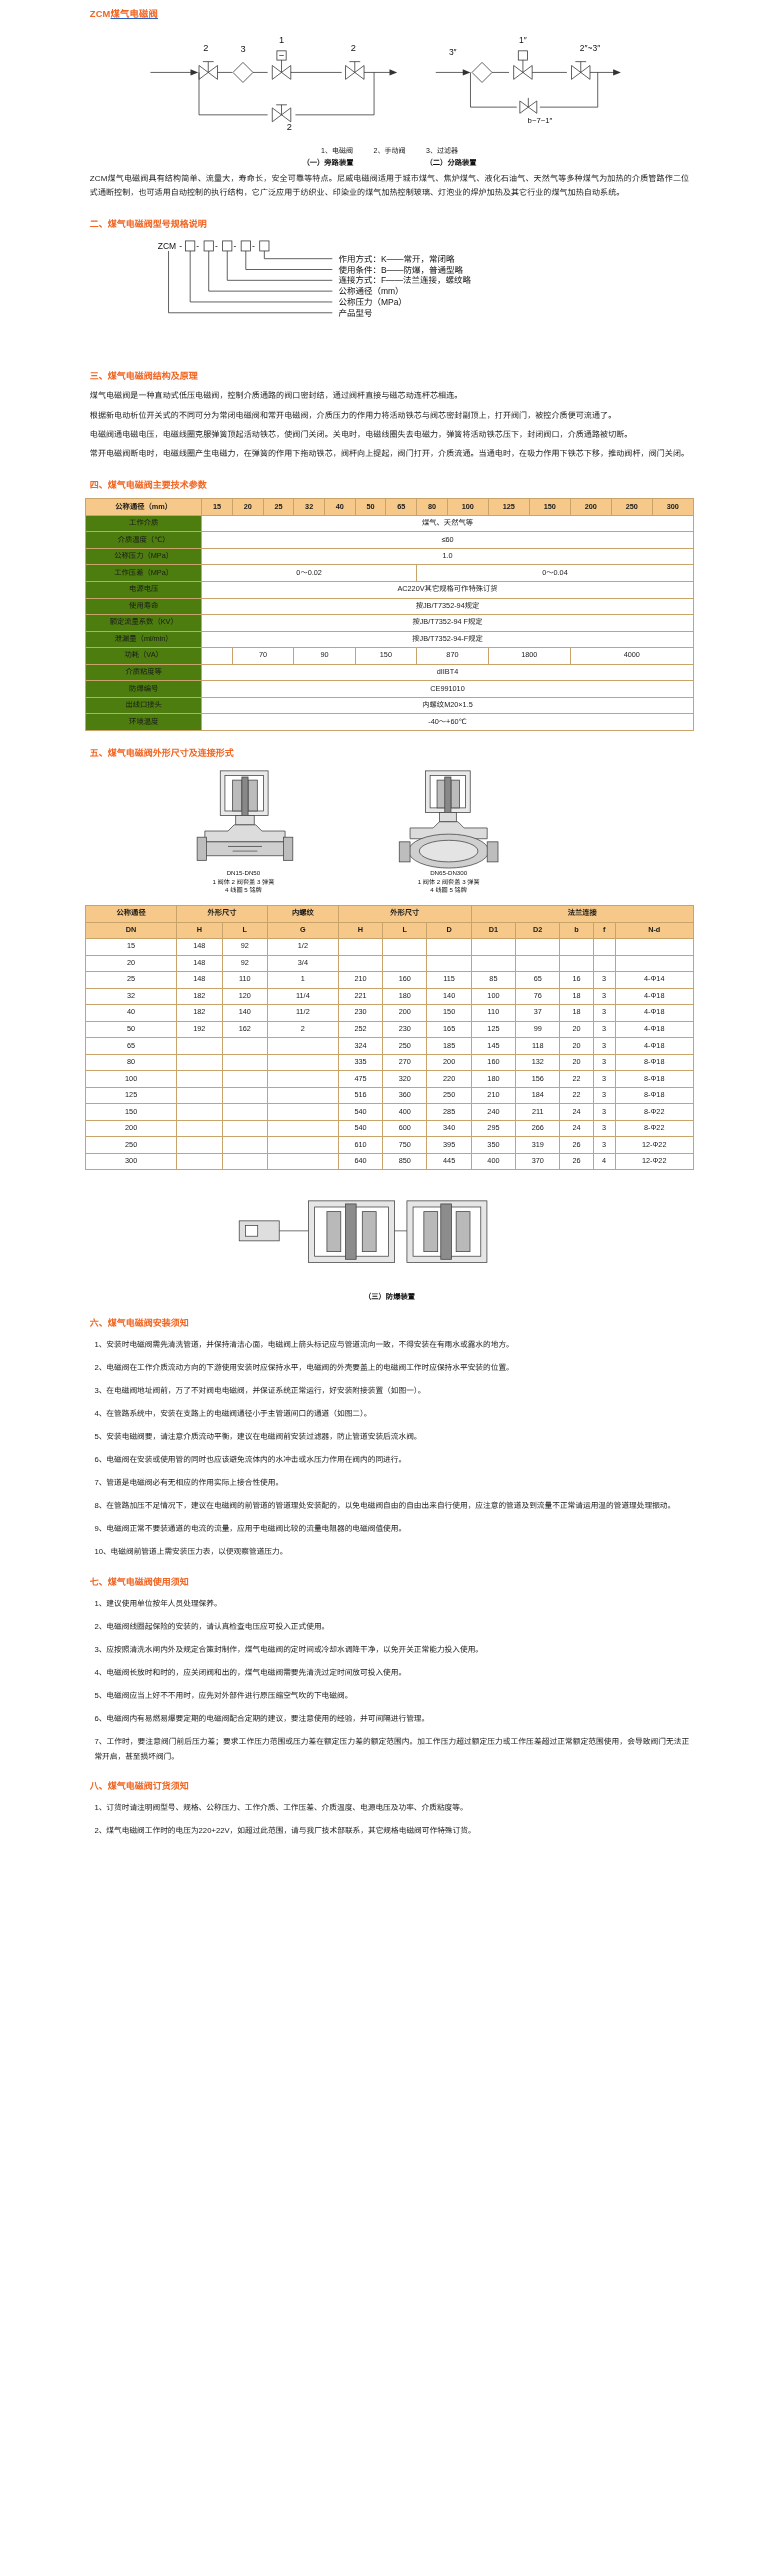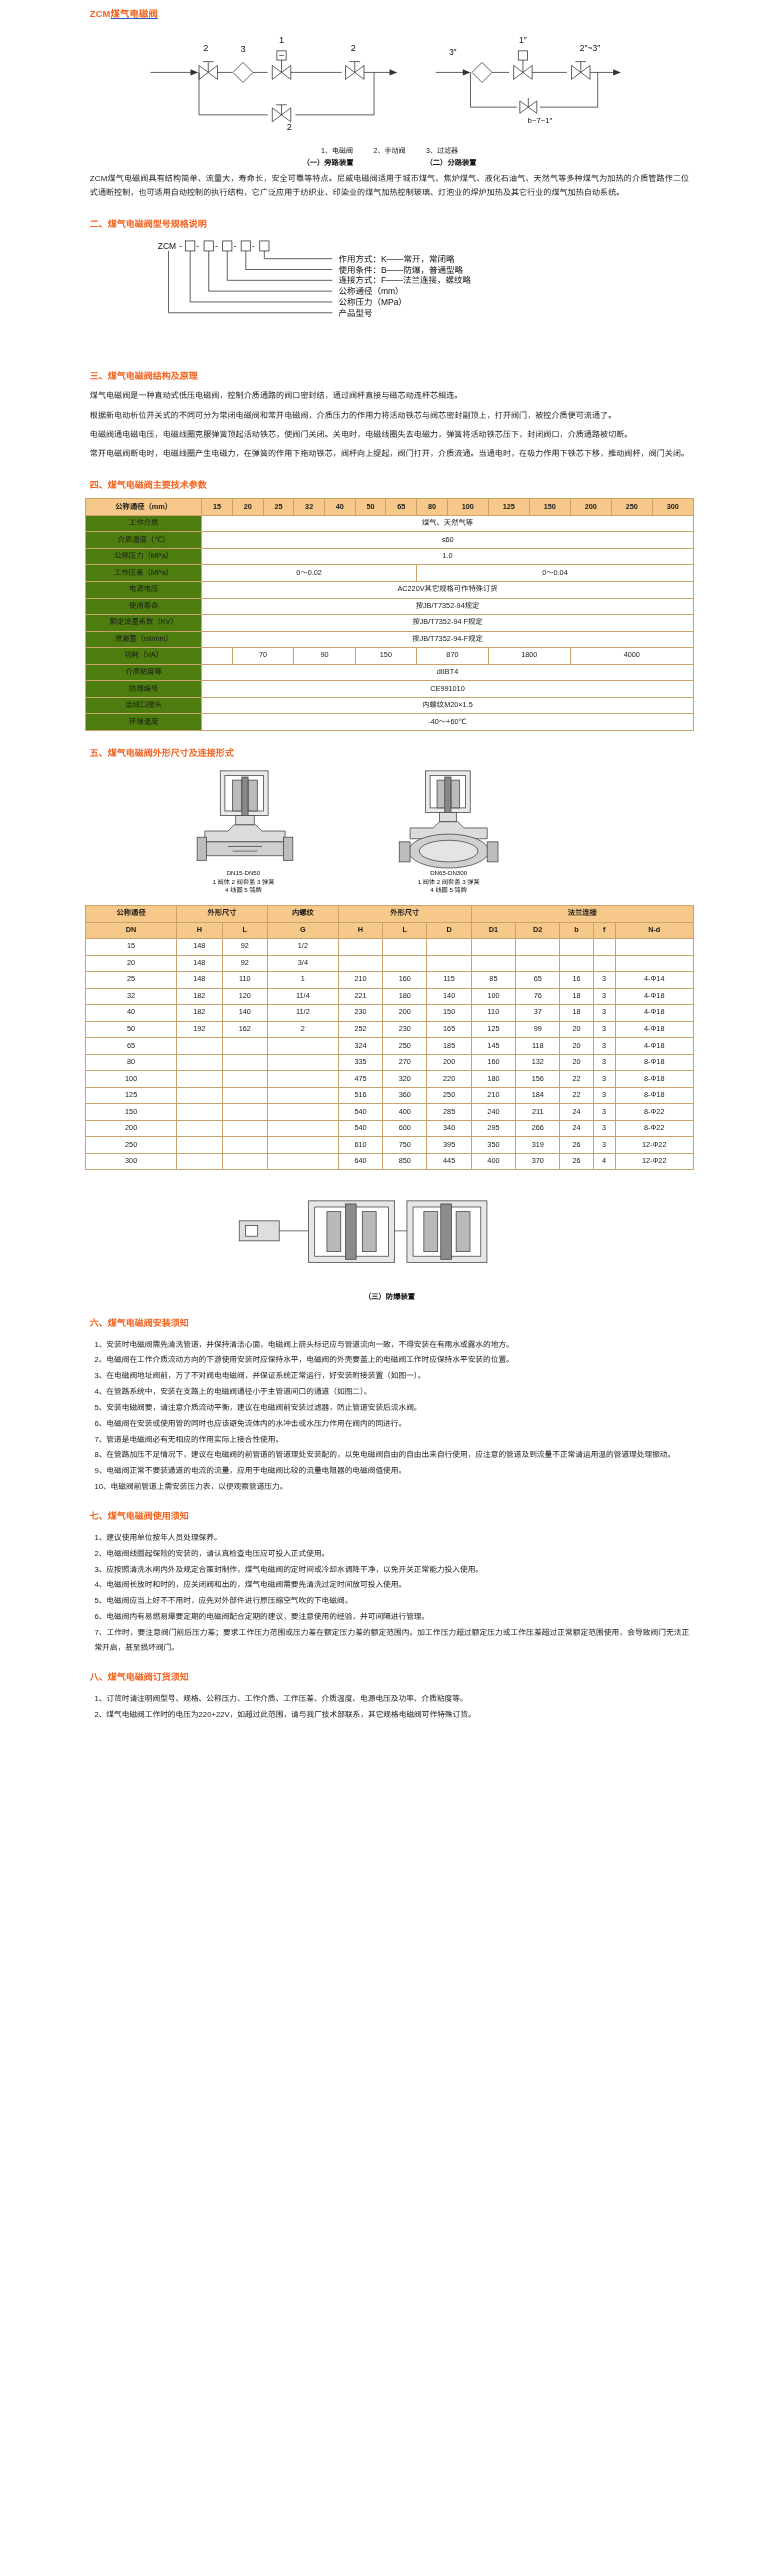--- a/index.html
+++ b/index.html
@@ -82,21 +82,21 @@
   table.dim td.dncell { background: #fff; }
 
   
   ol.notes {
     margin: 3.1px 4.6px 7.7px 4.6px;
     padding-left: 14px;
     font-size: 7.7px;
     line-height: 1.95;
     color: #1a1a1a;
   }
-  ol.notes li { margin-bottom: 0.8px; text-align: justify; }
+  ol.notes li { margin-bottom: 0.8px; text-align: justify; margin-top: 8px; }
 
   
   svg { display: block; margin: 0 auto; }
   .model-wrap { display:flex; justify-content:center; margin: 4.6px 0 3.1px 0; }
 </style>
 </head>
 <body>
 
 <div class="page">
 

